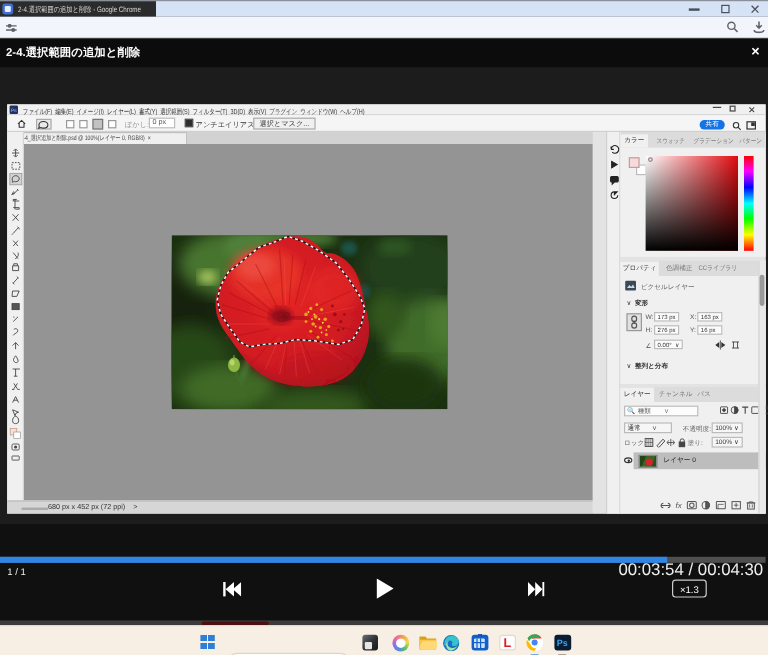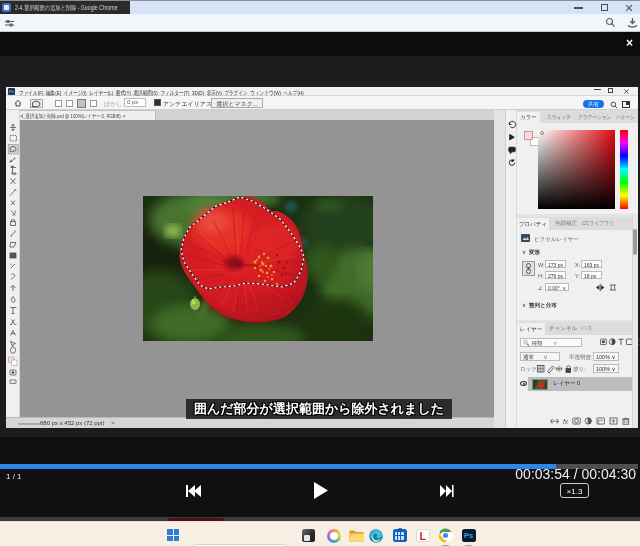--- a/index.html
+++ b/index.html
@@ -40,20 +40,21 @@
       </svg>
 </div>
 <div class="abs" style="left:627px;top:17px;width:11px;height:11px;">
  <svg width="11" height="11" viewBox="0 0 11 11">
         <path d="M5.5 1v5M3.2 4l2.3 2.5L7.8 4" stroke="#5f6368" stroke-width="1.3" fill="none"></path>
         <path d="M1.5 8c0 1.4 1 2 4 2s4-.6 4-2" stroke="#5f6368" stroke-width="1.3" fill="none"></path>
       </svg>
 </div>
 
 <div class="abs" style="left:0;top:32px;width:640px;height:24px;background:#0c0c0c;">
+ <div class="abs" style="left:5px;top:6px;font-size:9.5px;font-weight:bold;color:#fff;">2-4.選択範囲の追加と削除</div>
  <div class="abs" style="left:626px;top:4px;font-size:12px;font-weight:bold;color:#fff;">×</div>
 </div>
 
 <div class="abs" id="video" style="left:0;top:56px;width:640px;height:381px;background:#1c1c1c;"></div>
 
 <div class="abs" id="ps" style="left:6px;top:87px;width:632px;height:341px;background:#e8e8e8;">
 
   <div class="abs" style="left:0;top:0;width:632px;height:9px;background:#f0f0f0;border-bottom:1px solid #d8d8d8;">
     <div class="abs" style="left:2px;top:1px;width:7px;height:7px;background:#1d3461;border-radius:1px;color:#9fc5ff;font-size:4px;text-align:center;line-height:7px;">Ps</div>
     <div class="abs" style="left:13px;top:1.5px;font-size:6px;color:#333;white-space:nowrap;transform:scaleX(0.76);transform-origin:0 0;">ファイル(F)&nbsp;&nbsp;編集(E)&nbsp;&nbsp;イメージ(I)&nbsp;&nbsp;レイヤー(L)&nbsp;&nbsp;書式(Y)&nbsp;&nbsp;選択範囲(S)&nbsp;&nbsp;フィルター(T)&nbsp;&nbsp;3D(D)&nbsp;&nbsp;表示(V)&nbsp;&nbsp;プラグイン&nbsp;&nbsp;ウィンドウ(W)&nbsp;&nbsp;ヘルプ(H)</div>
@@ -409,21 +410,20 @@
               <rect x="78.5" y="2.2" width="6" height="5.5"></rect>
               <path d="M77.5 2.2h8M80 2.2v-1h3v1M80.3 3.5v3M82.7 3.5v3" stroke-width="0.7"></path>
             </g>
           </svg>
     </div>
     <div class="abs" style="left:138px;top:107px;width:6px;height:211px;background:#e8e8e8;border-left:1px solid #d5d5d5;"></div>
     <div class="abs" style="left:139px;top:119px;width:4px;height:26px;background:#9a9a9a;border-radius:2px;"></div>
   </div>
 </div>
 
-<div class="abs" style="left:186px;top:399px;width:266px;height:20px;background:rgba(30,30,30,0.88);color:#fff;font-size:13px;font-weight:bold;text-align:center;line-height:20px;letter-spacing:0px;text-shadow:1px 1px 0 #000,-1px 1px 0 #000,1px -1px 0 #000,-1px -1px 0 #000;">囲んだ部分が選択範囲から除外されました</div>
 
 <div class="abs" id="player" style="left:0;top:437px;width:640px;height:84px;background:#101010;">
   <div class="abs" style="left:0;top:27px;width:638px;height:5px;background:#4f4f4f;"></div>
   <div class="abs" style="left:0;top:27px;width:556px;height:5px;background:#2e87e8;"></div>
   <div class="abs" style="left:6px;top:35px;font-size:8px;color:#eee;">1 / 1</div>
   <div class="abs" style="right:4px;top:29px;font-size:14px;color:#eee;">00:03:54 / 00:04:30</div>
 
   <div class="abs" style="left:185px;top:47px;width:16px;height:14px;">
         <svg width="16" height="14" viewBox="0 0 16 14">
           <g fill="#fff">

